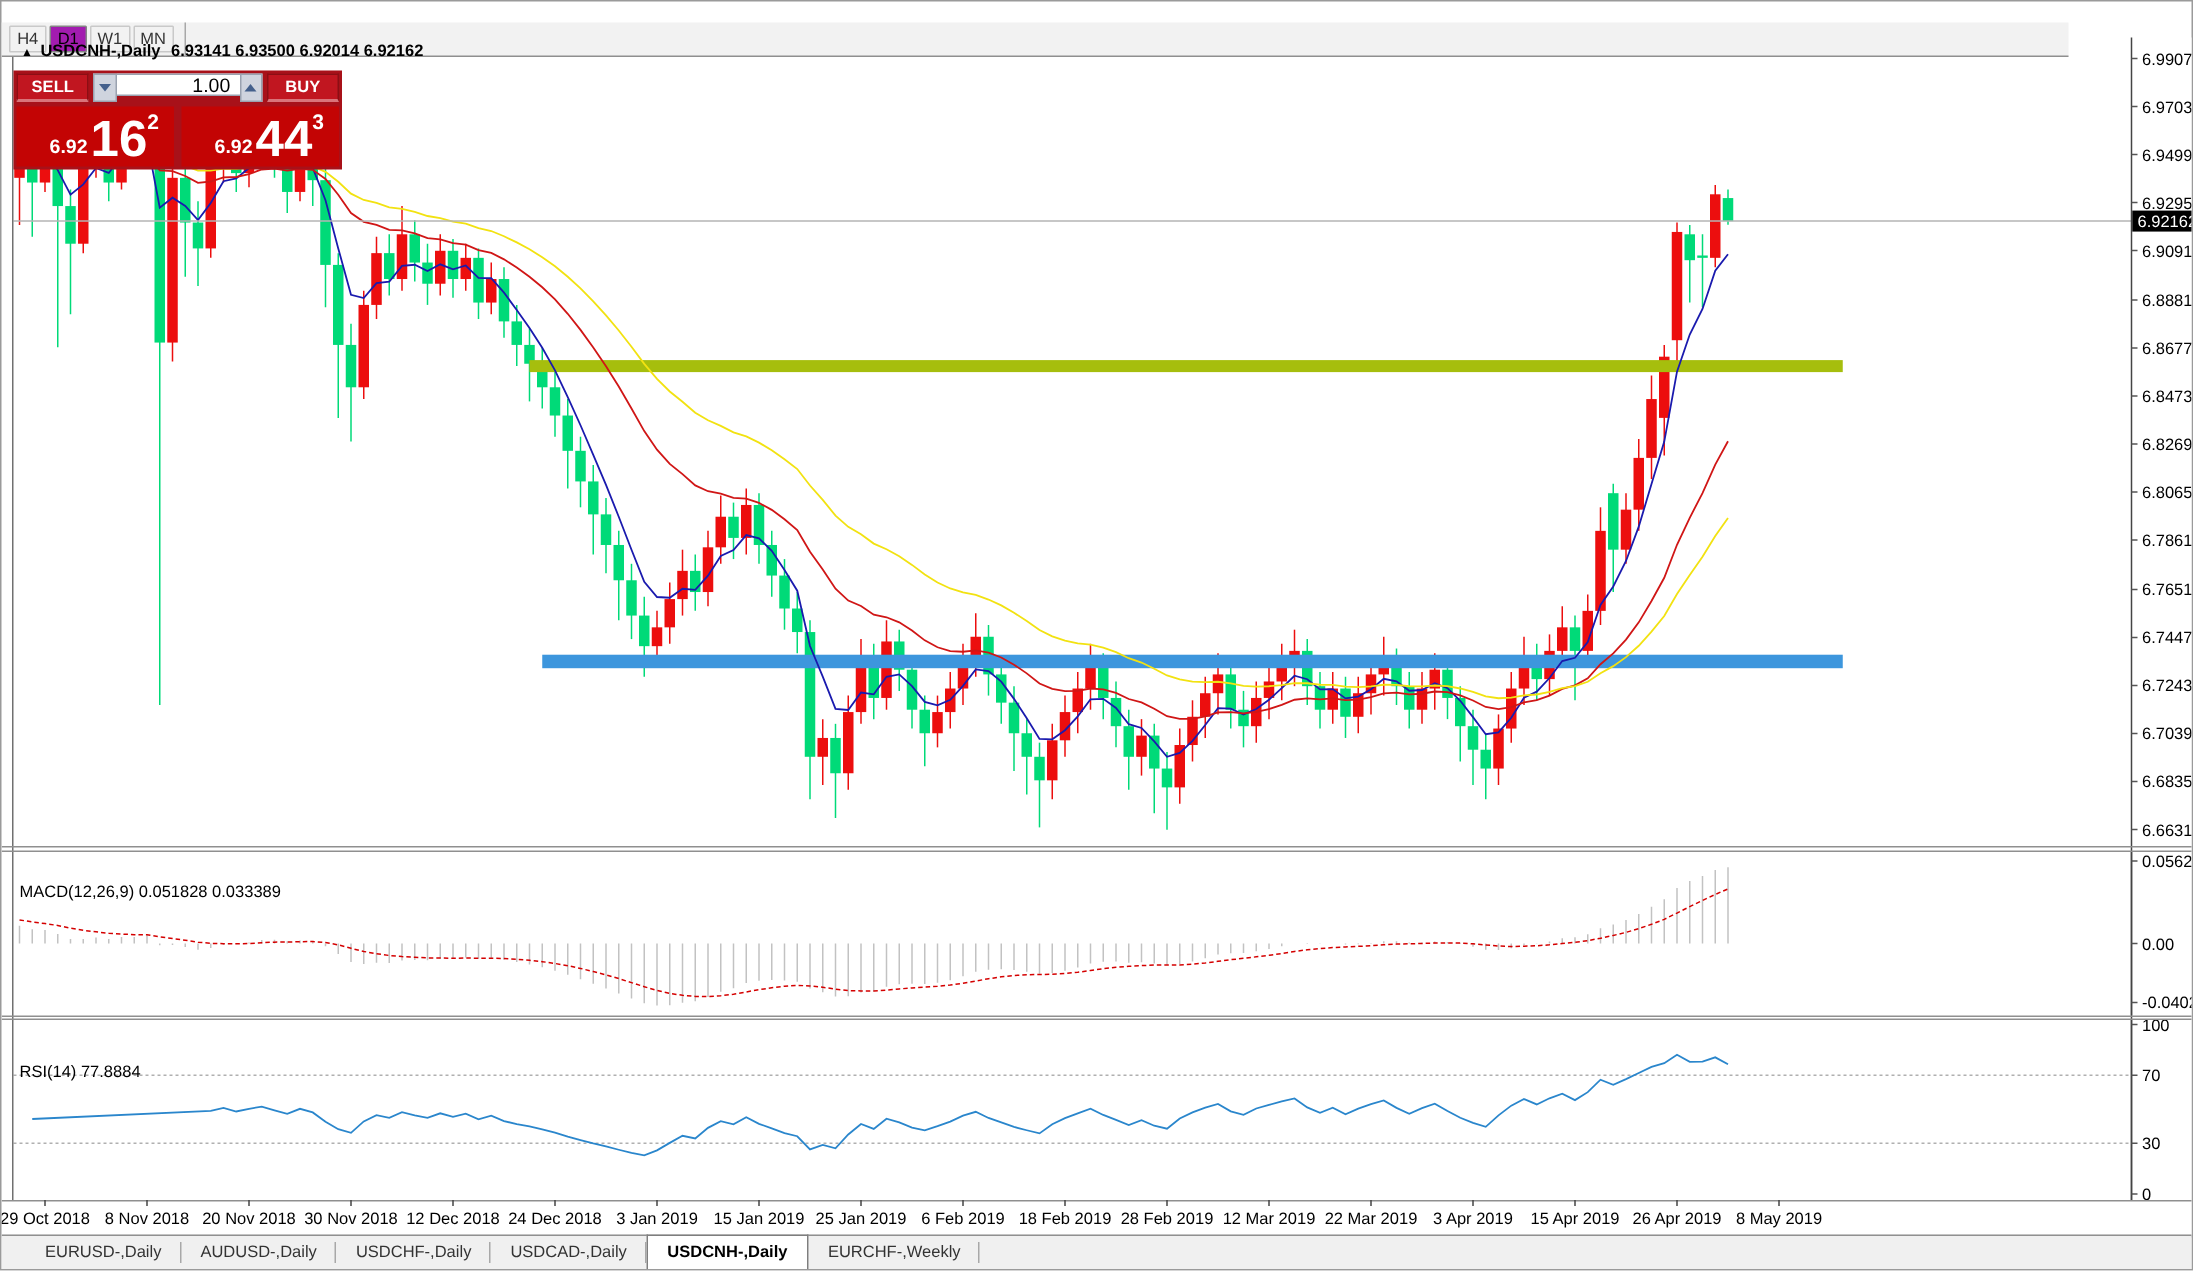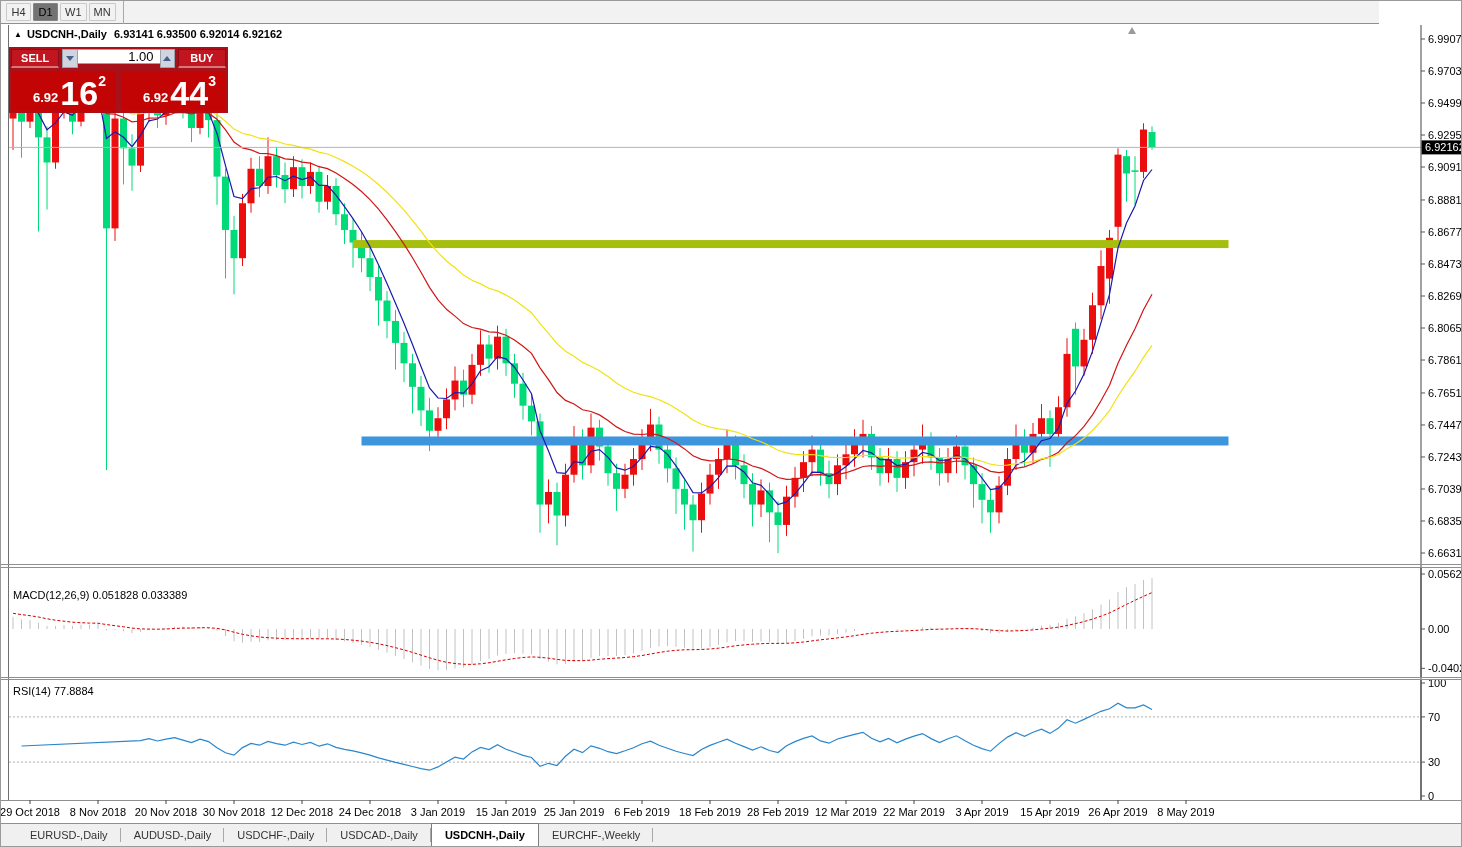--- a/index.html
+++ b/index.html
@@ -4,31 +4,31 @@
 <style>
   html,body{margin:0;padding:0;background:#d8d8d8;}
   *{box-sizing:border-box;}
   #win{
     position:relative;width:1462px;height:847px;background:#ffffff;
     border:1px solid #9a9a9a;overflow:hidden;
     font-family:"Liberation Sans",sans-serif;
   }
   
   #toolbar{
-    position:absolute;top:0;left:0;width:1378px;height:23px;
+    position:absolute;top:14px;left:0;width:1378px;height:23px;
     background:#f2f2f2;border-bottom:1px solid #8f8f8f;
     display:flex;align-items:center;padding-left:4px;
   }
   .tf-btn{
     min-width:25px;height:18px;margin:0 1px;padding:0 4px;
     font:11px "Liberation Sans",sans-serif;color:#333;
     background:transparent;border:1px solid #c9c9c9;border-radius:1px;
     display:flex;align-items:center;justify-content:center;cursor:default;
   }
-  .tf-btn.active{background:#737373;border:1px solid #858585;color:#000;}
+  .tf-btn.active{background:#a21caf;border:1px solid #858585;color:#000;}
   .tb-sep{width:1px;height:23px;background:#a8a8a8;margin-left:6px;}
   
   #chart-svg{position:absolute;top:0;left:0;}
   
   #chart-title{
     position:absolute;top:27px;left:13px;display:flex;align-items:center;
     font:bold 11px "Liberation Sans",sans-serif;color:#000;white-space:pre;
   }
   #chart-title .arrow{font-size:8px;margin-right:5px;color:#000;}
   #chart-title .ohlc{margin-left:7px;}
@@ -668,21 +668,21 @@
       </div>
       <div class="px-box">
         <span class="px-small">6.92</span>
         <span class="px-big">44</span>
         <span class="px-sup">3</span>
       </div>
     </div>
   </div>
 
   <div class="pane-label" style="top:588px">MACD(12,26,9) 0.051828 0.033389</div>
-  <div class="pane-label" style="top:684px">RSI(14) 77.8884</div>
+  <div class="pane-label" style="top:708px">RSI(14) 77.8884</div>
 
   <div id="tabbar">
       <div class="tab">EURUSD-,Daily</div>
       <div class="tab">AUDUSD-,Daily</div>
       <div class="tab">USDCHF-,Daily</div>
       <div class="tab">USDCAD-,Daily</div>
       <div class="tab active">USDCNH-,Daily</div>
       <div class="tab">EURCHF-,Weekly</div>
     </div>
 

